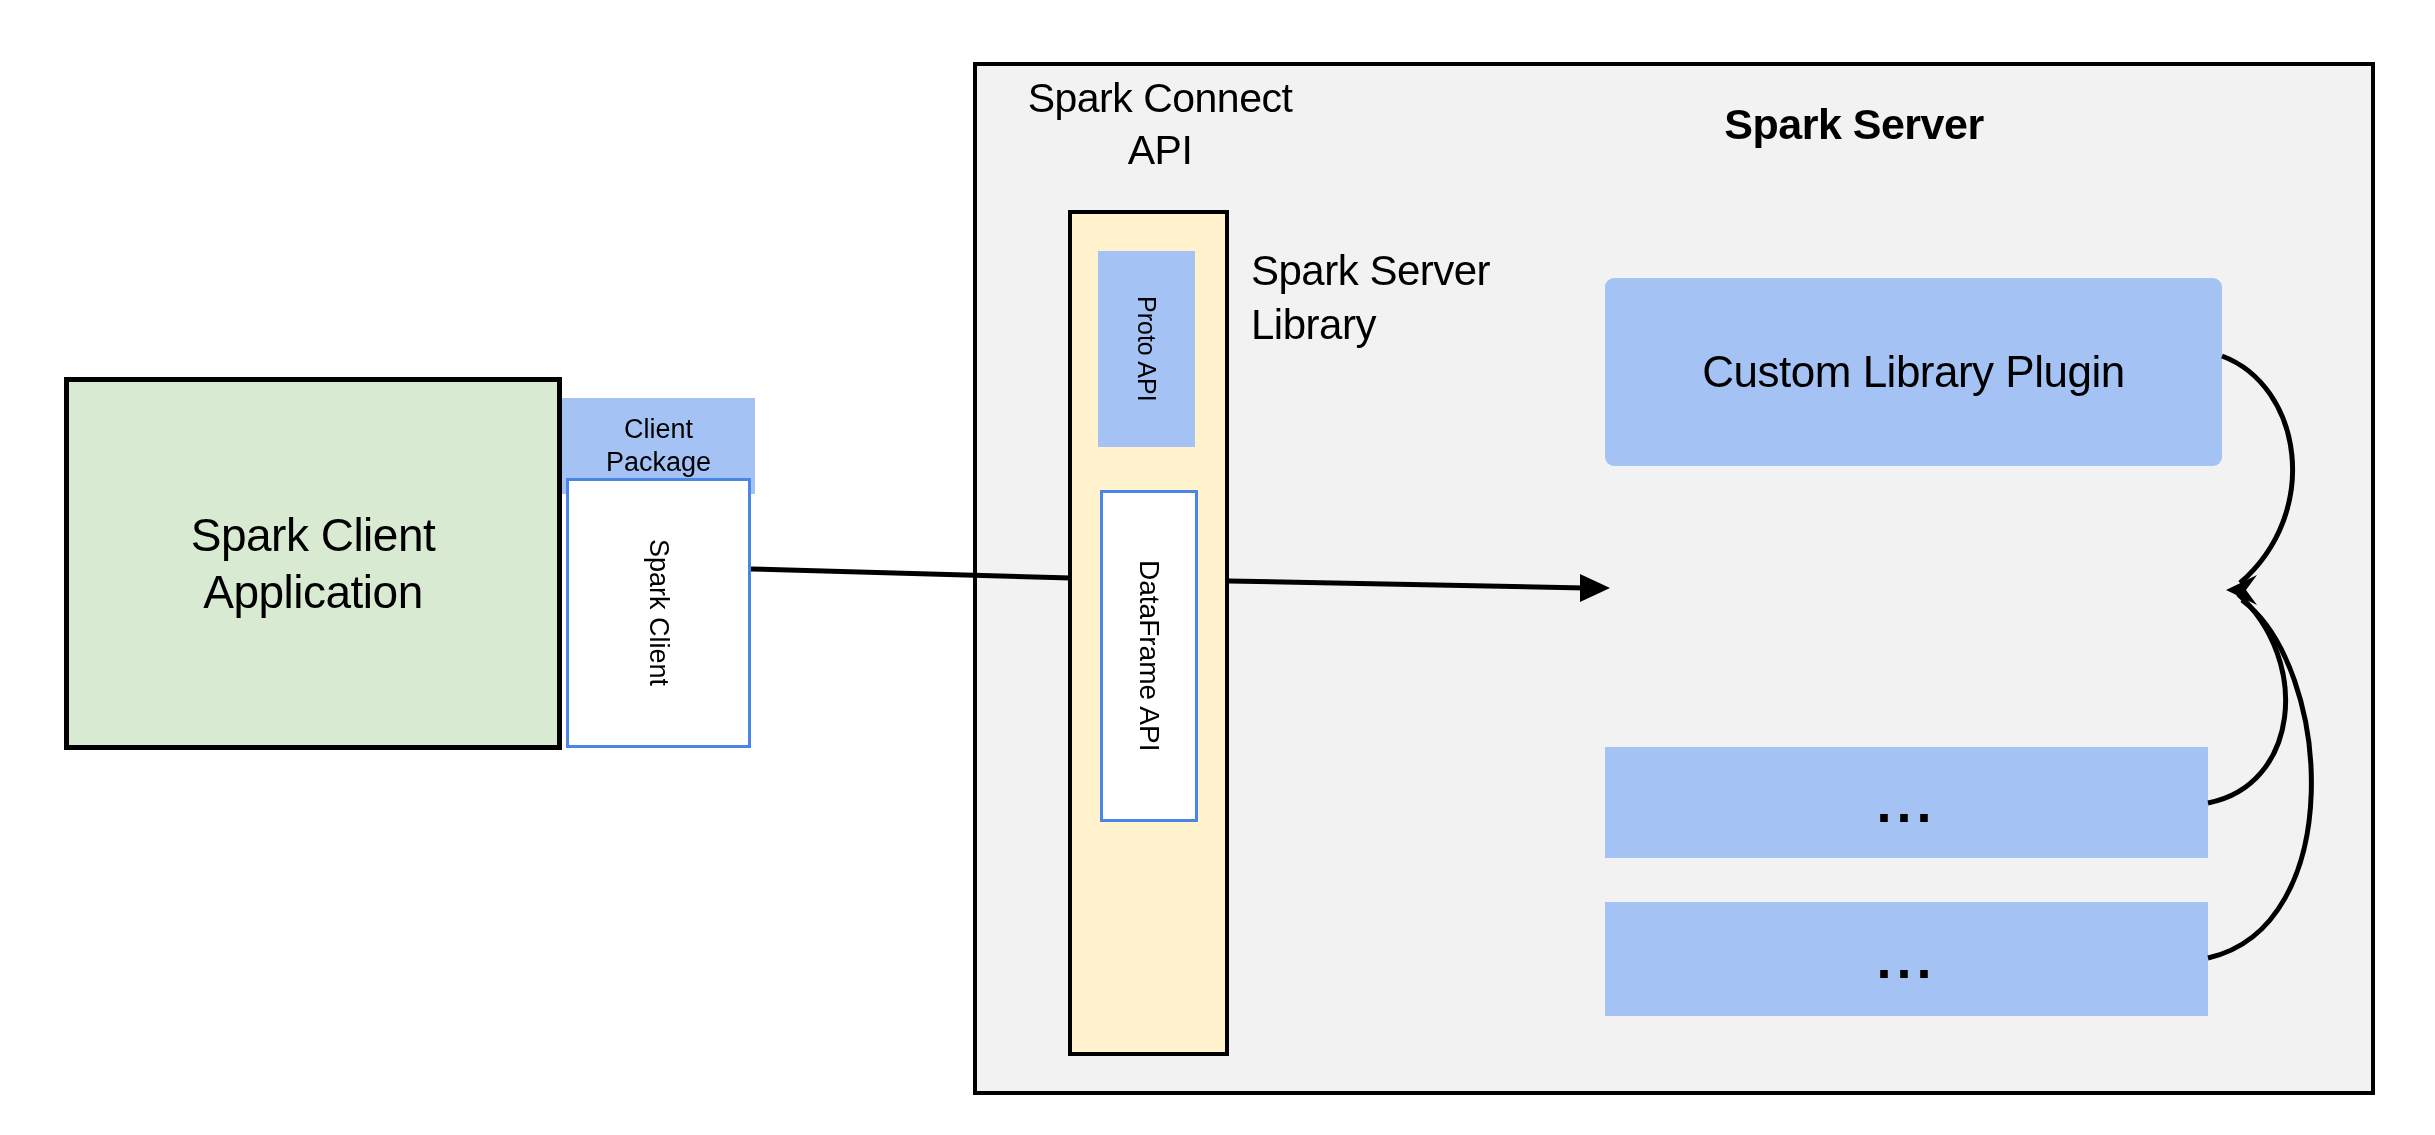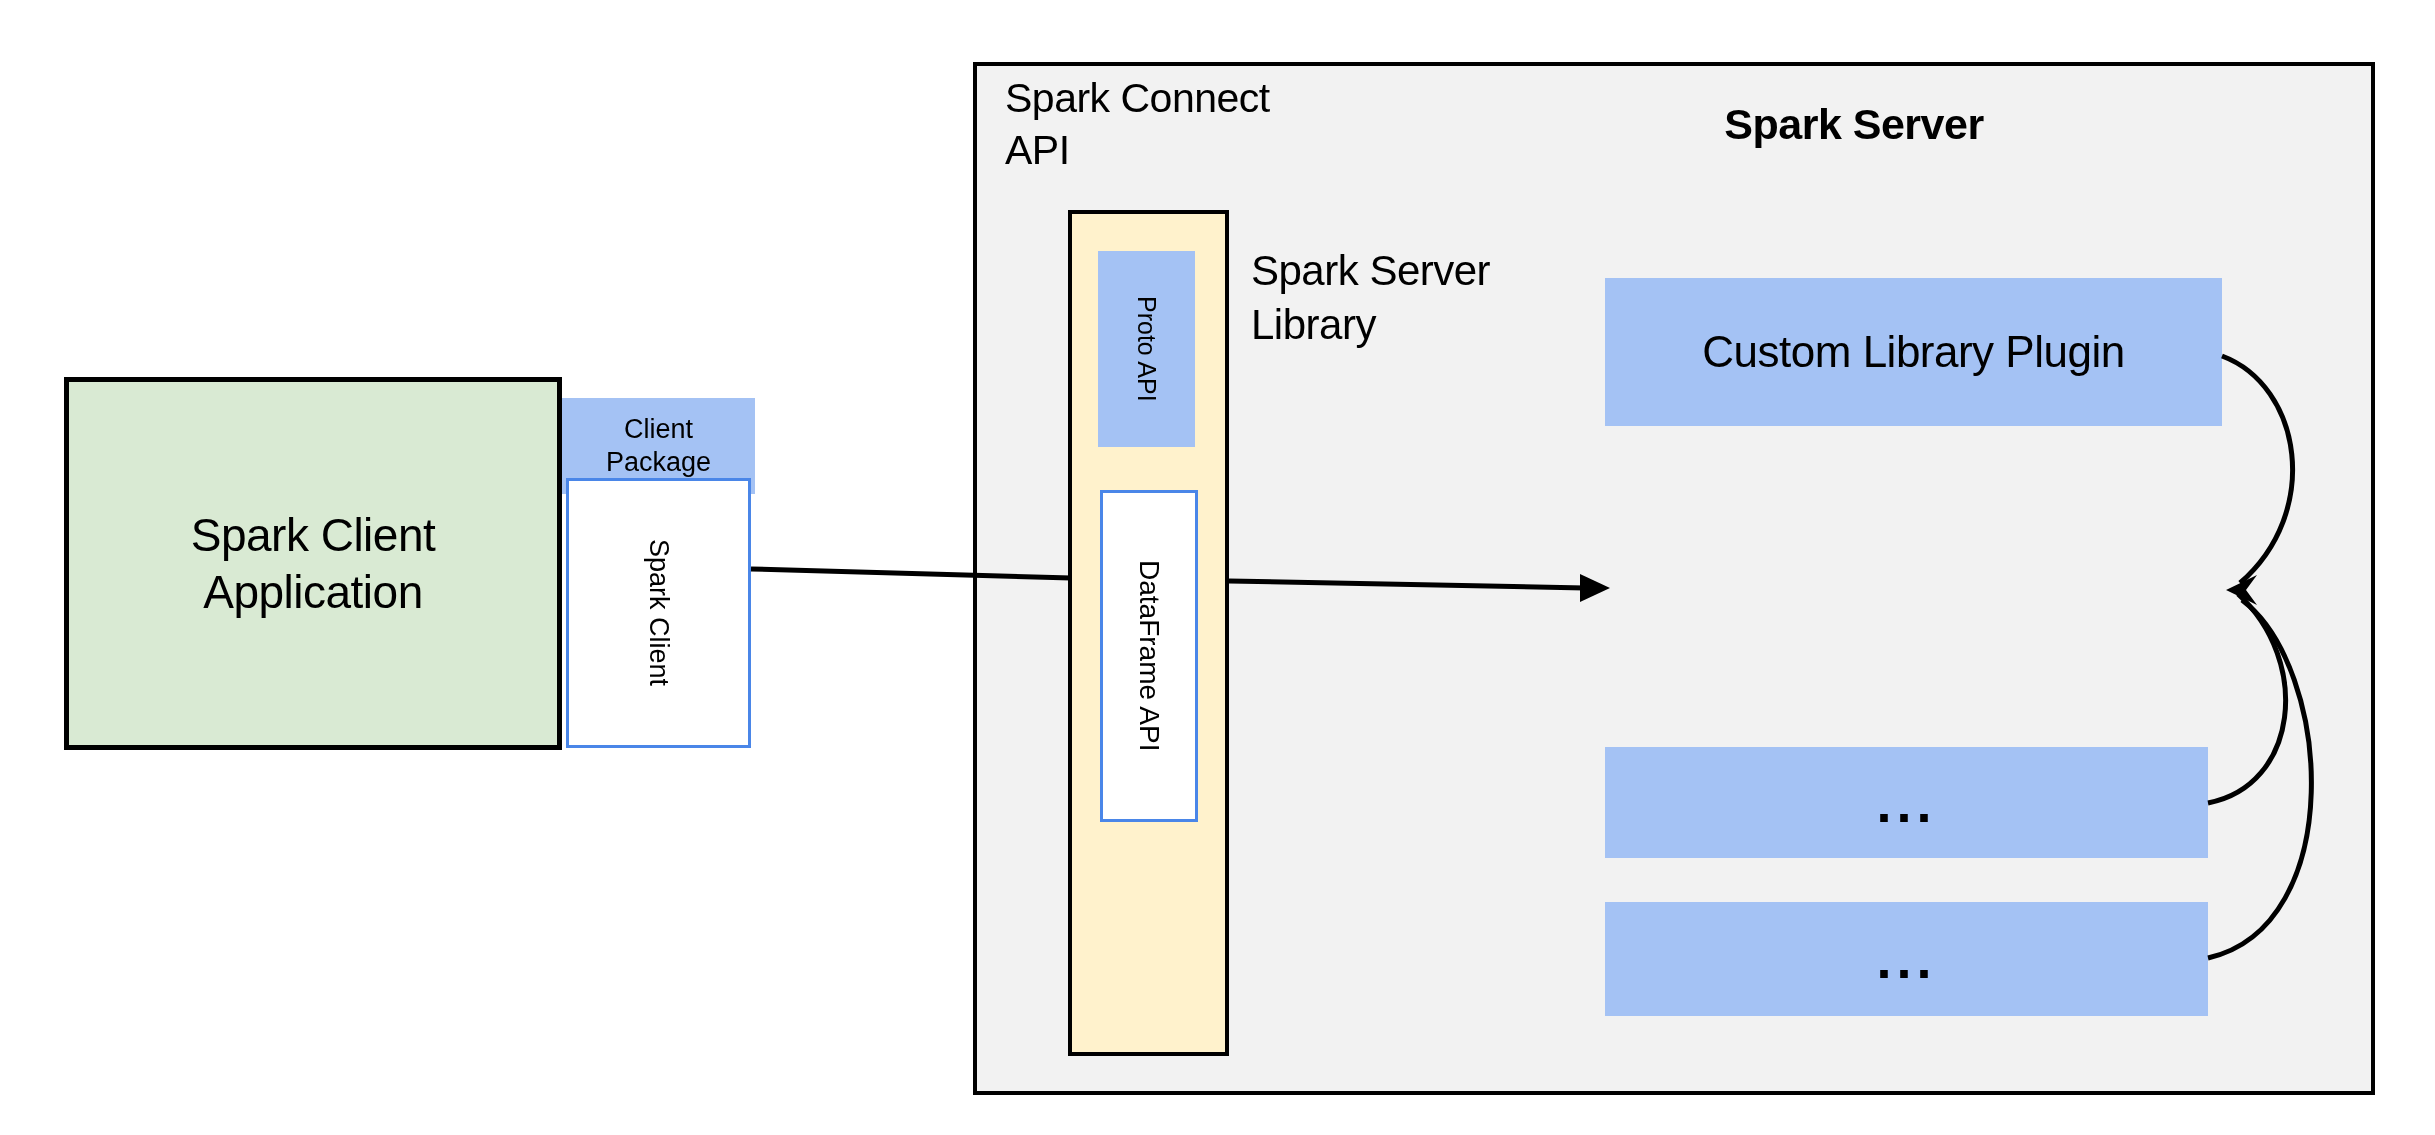--- a/index.html
+++ b/index.html
@@ -47,41 +47,41 @@
     left:1098px;top:251px;width:97px;height:196px;
     background:var(--c-blue_fill,#a4c2f4);
     font-size:25px;
   }
   .dataframe-box{
     left:1100px;top:490px;width:98px;height:332px;
     background:#fff;border:3px solid var(--c-blue_border,#4a86e8);
     font-size:28px;
   }
   .plugin-box{
-    left:1605px;top:278px;width:617px;height:148px;
+    left:1605px;top:278px;width:617px;height:188px;
     background:var(--c-blue_fill,#a4c2f4);
-    font-size:44px;letter-spacing:-0.5px;
+    font-size:44px;letter-spacing:-0.5px;border-radius:9px;
   }
   .core-box{
     left:1605px;top:483px;width:618px;height:209px;
     background:#fff;border:4px solid var(--c-blue_border,#4a86e8);
     font-size:48px;letter-spacing:-0.5px;
   }
   .module-box{
     left:1605px;width:603px;
     background:var(--c-blue_fill,#a4c2f4);
     font-size:54px;font-weight:700;letter-spacing:5px;
   }
   .module-1{top:747px;height:111px;}
   .module-2{top:902px;height:114px;}
 
   
   .connect-api-label{
     left:1005px;top:72px;width:310px;
-    font-size:41px;line-height:52px;letter-spacing:-0.5px;
+    font-size:41px;line-height:52px;text-align:center;letter-spacing:-0.5px;
   }
   .server-title{
     left:1654px;top:100px;width:400px;
     font-size:43px;font-weight:700;text-align:center;letter-spacing:-0.5px;
   }
   .server-library-label{
     left:1251px;top:244px;width:340px;
     font-size:42px;line-height:54px;text-align:left;letter-spacing:-0.5px;
   }
 

